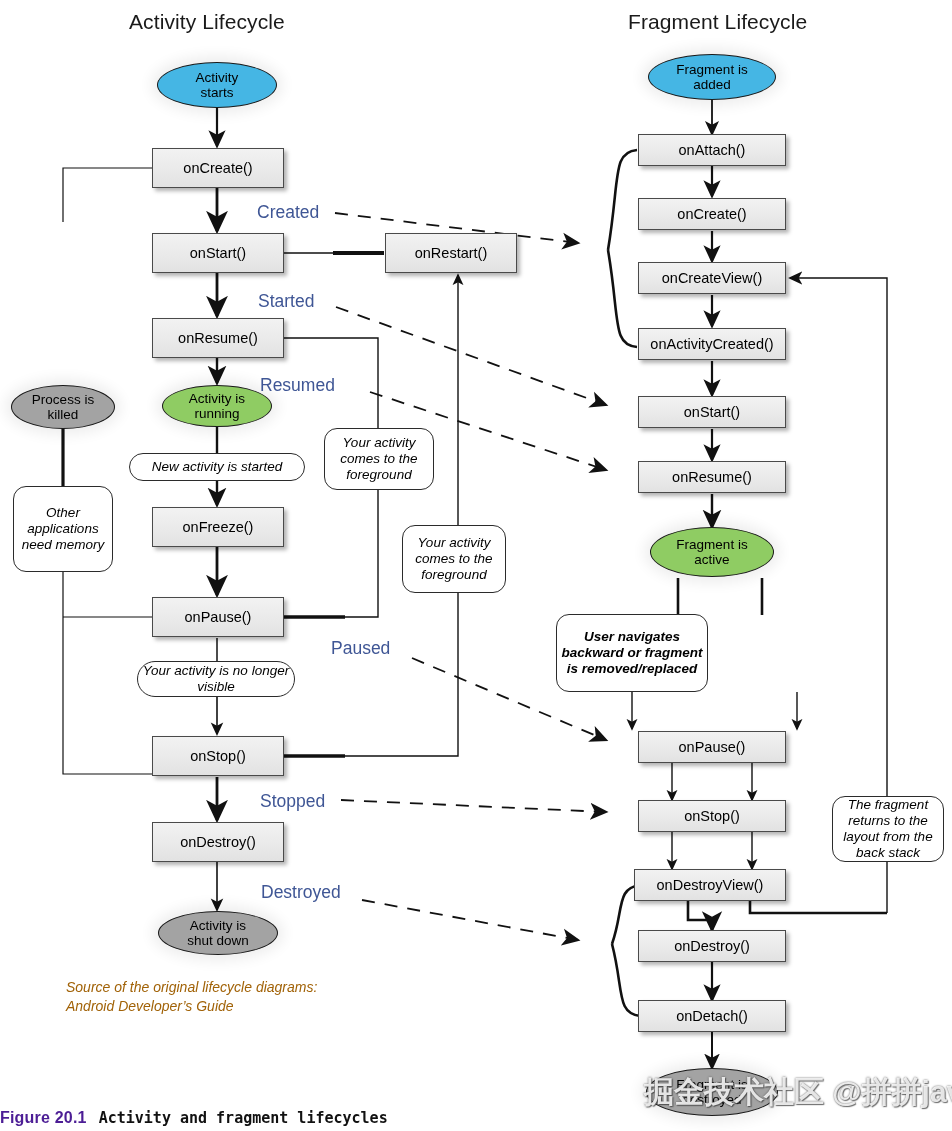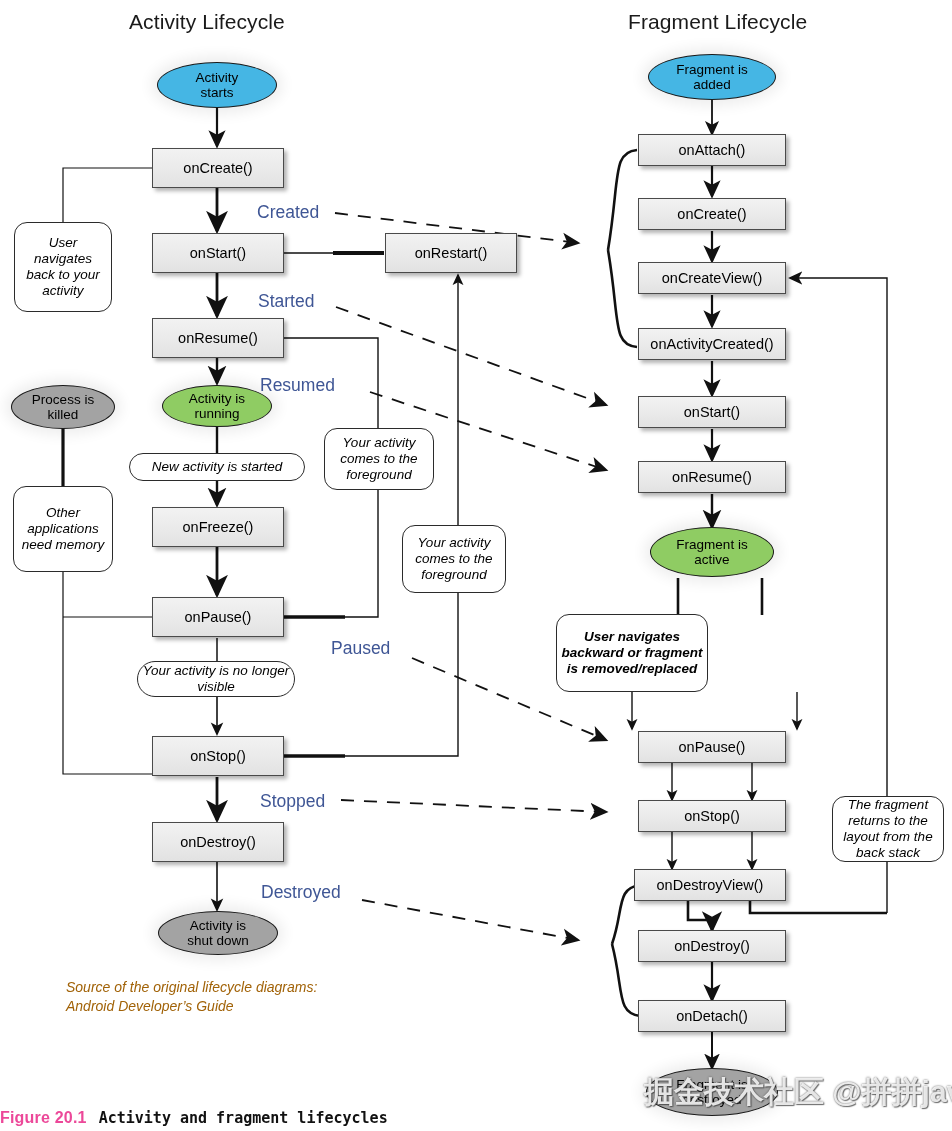--- a/index.html
+++ b/index.html
@@ -78,21 +78,21 @@
     line-height: 1.35;
     color: #a16207;
   }
   .figure-caption {
     position: absolute;
     left: 0;
     bottom: 4px;
     white-space: nowrap;
   }
   .fig-num {
-    color: #ec4899;
+    color: #4c1d95;
     font-weight: bold;
     font-size: 16px;
     letter-spacing: 0.2px;
   }
   .fig-text {
     color: #111;
     font-weight: bold;
     font-family: "DejaVu Sans Mono", monospace;
     font-size: 15px;
     margin-left: 12px;
@@ -218,21 +218,20 @@
   <div class="node method-box" style="left:152px; top:822px; width:132px; height:40px;">onDestroy()</div>
 
   <div class="node ellipse red" style="left:158px; top:911px; width:120px; height:44px; white-space:pre-line;">Activity is
 shut down</div>
 
   <div class="node method-box" style="left:385px; top:233px; width:132px; height:40px;">onRestart()</div>
 
   <div class="node ellipse red" style="left:11px; top:385px; width:104px; height:44px; white-space:pre-line;">Process is
 killed</div>
 
-  <div class="node note" style="left:14px; top:222px; width:98px; height:90px;">User navigates back to your activity</div>
 
   <div class="node note" style="left:13px; top:486px; width:100px; height:86px;">Other applications need memory</div>
 
   <div class="node note pill" style="left:129px; top:453px; width:176px; height:28px;">New activity is started</div>
 
   <div class="node note" style="left:324px; top:428px; width:110px; height:62px;">Your activity comes to the foreground</div>
 
   <div class="node note" style="left:402px; top:525px; width:104px; height:68px;">Your activity comes to the foreground</div>
 
   <div class="node note pill" style="left:137px; top:661px; width:158px; height:36px;">Your activity is no longer visible</div>

